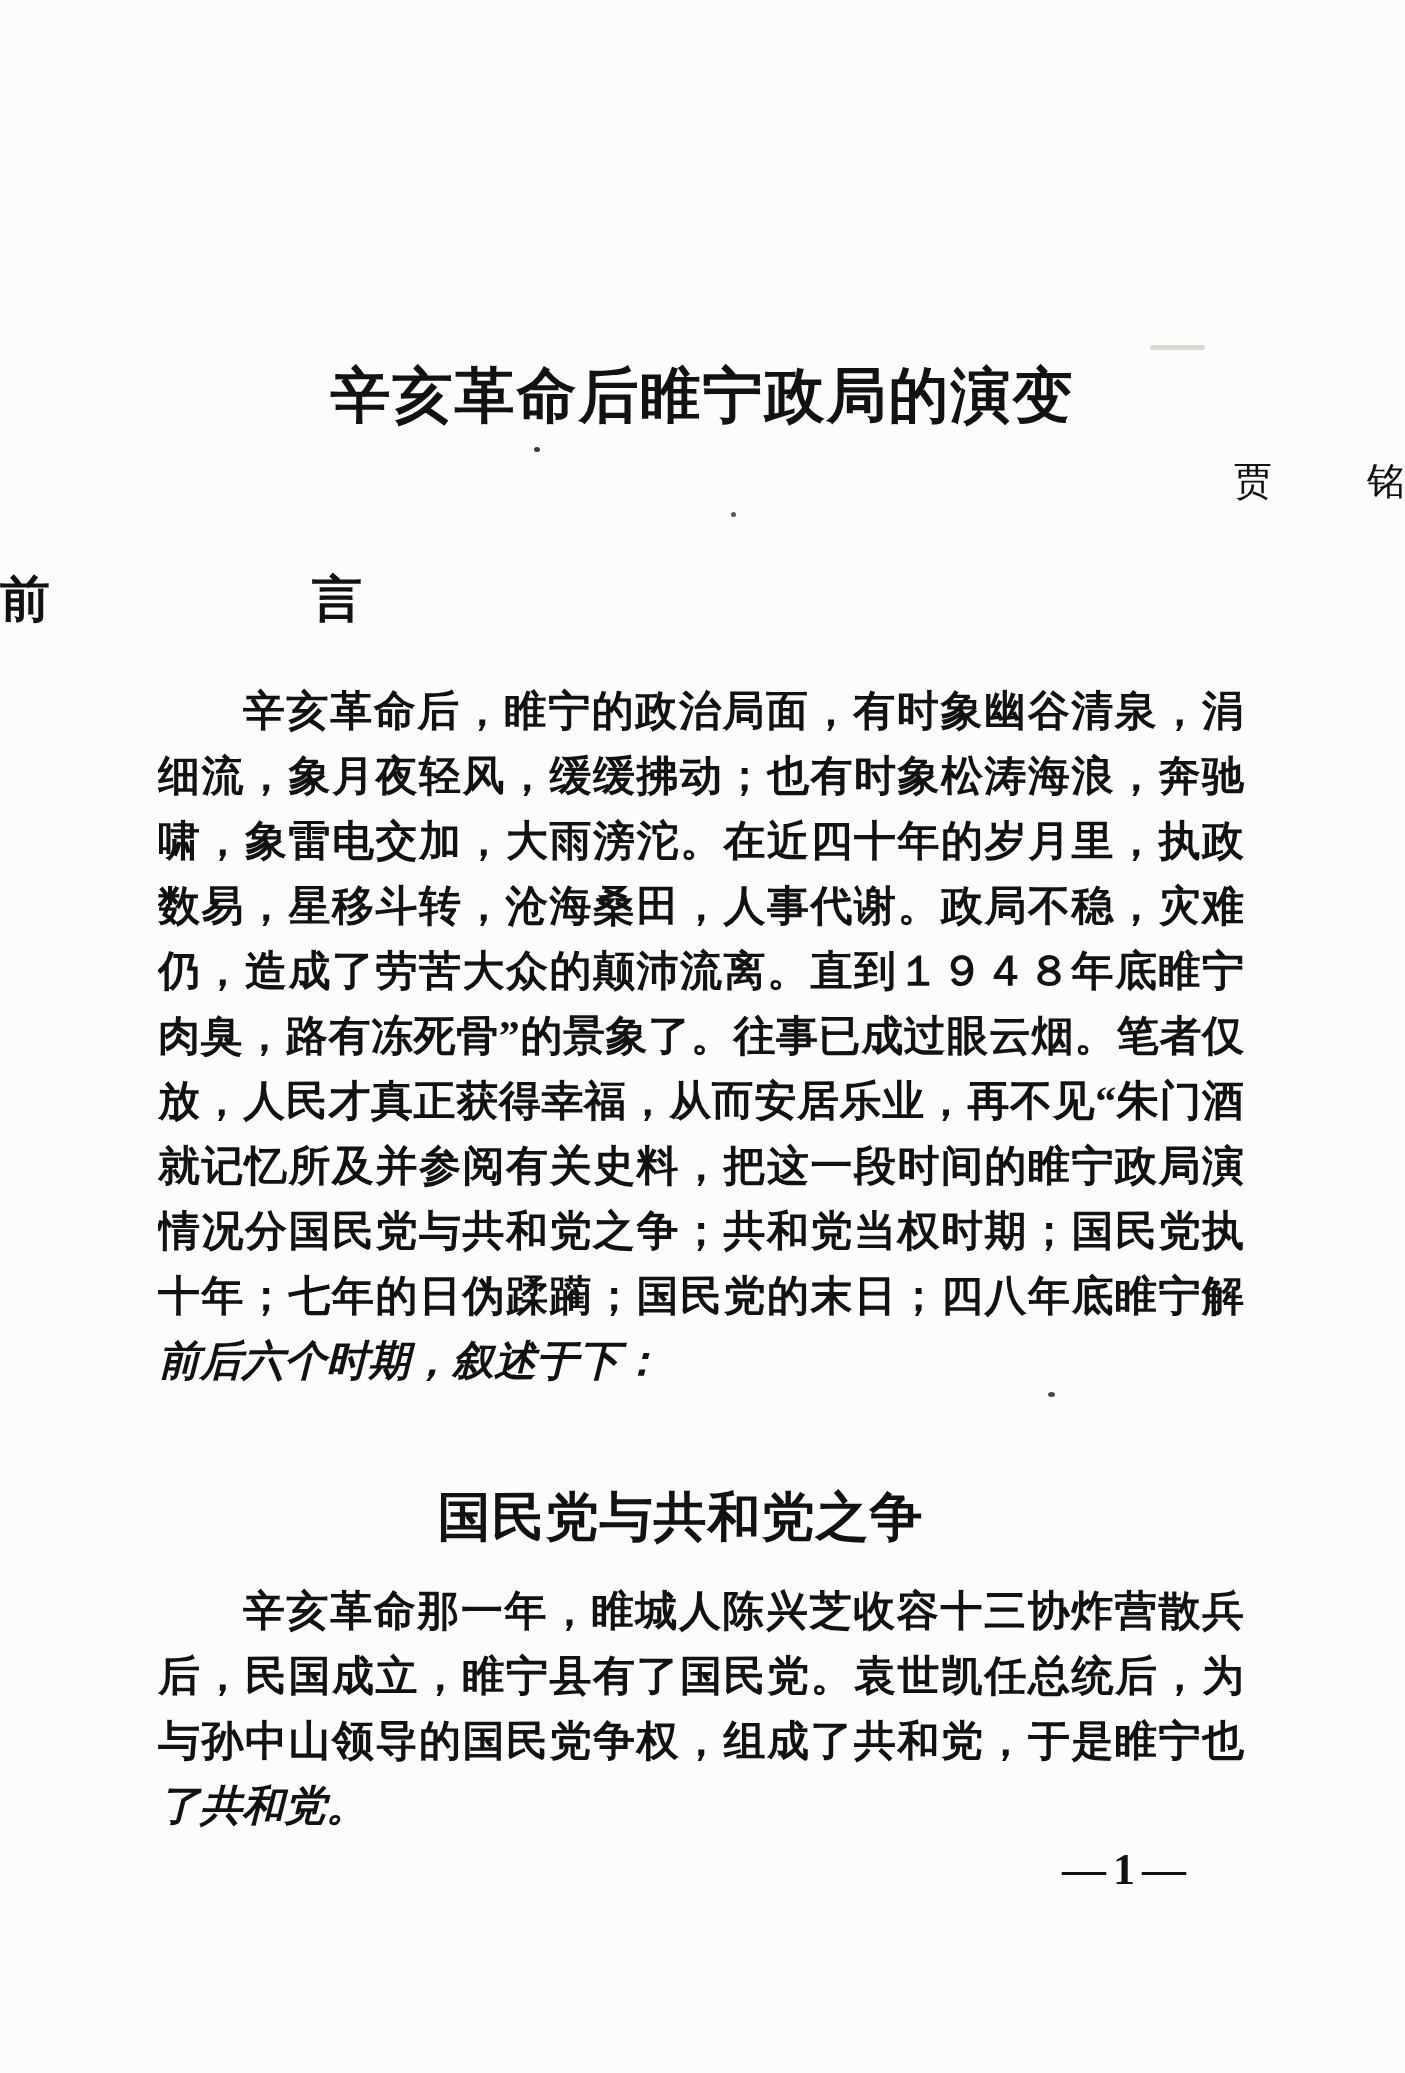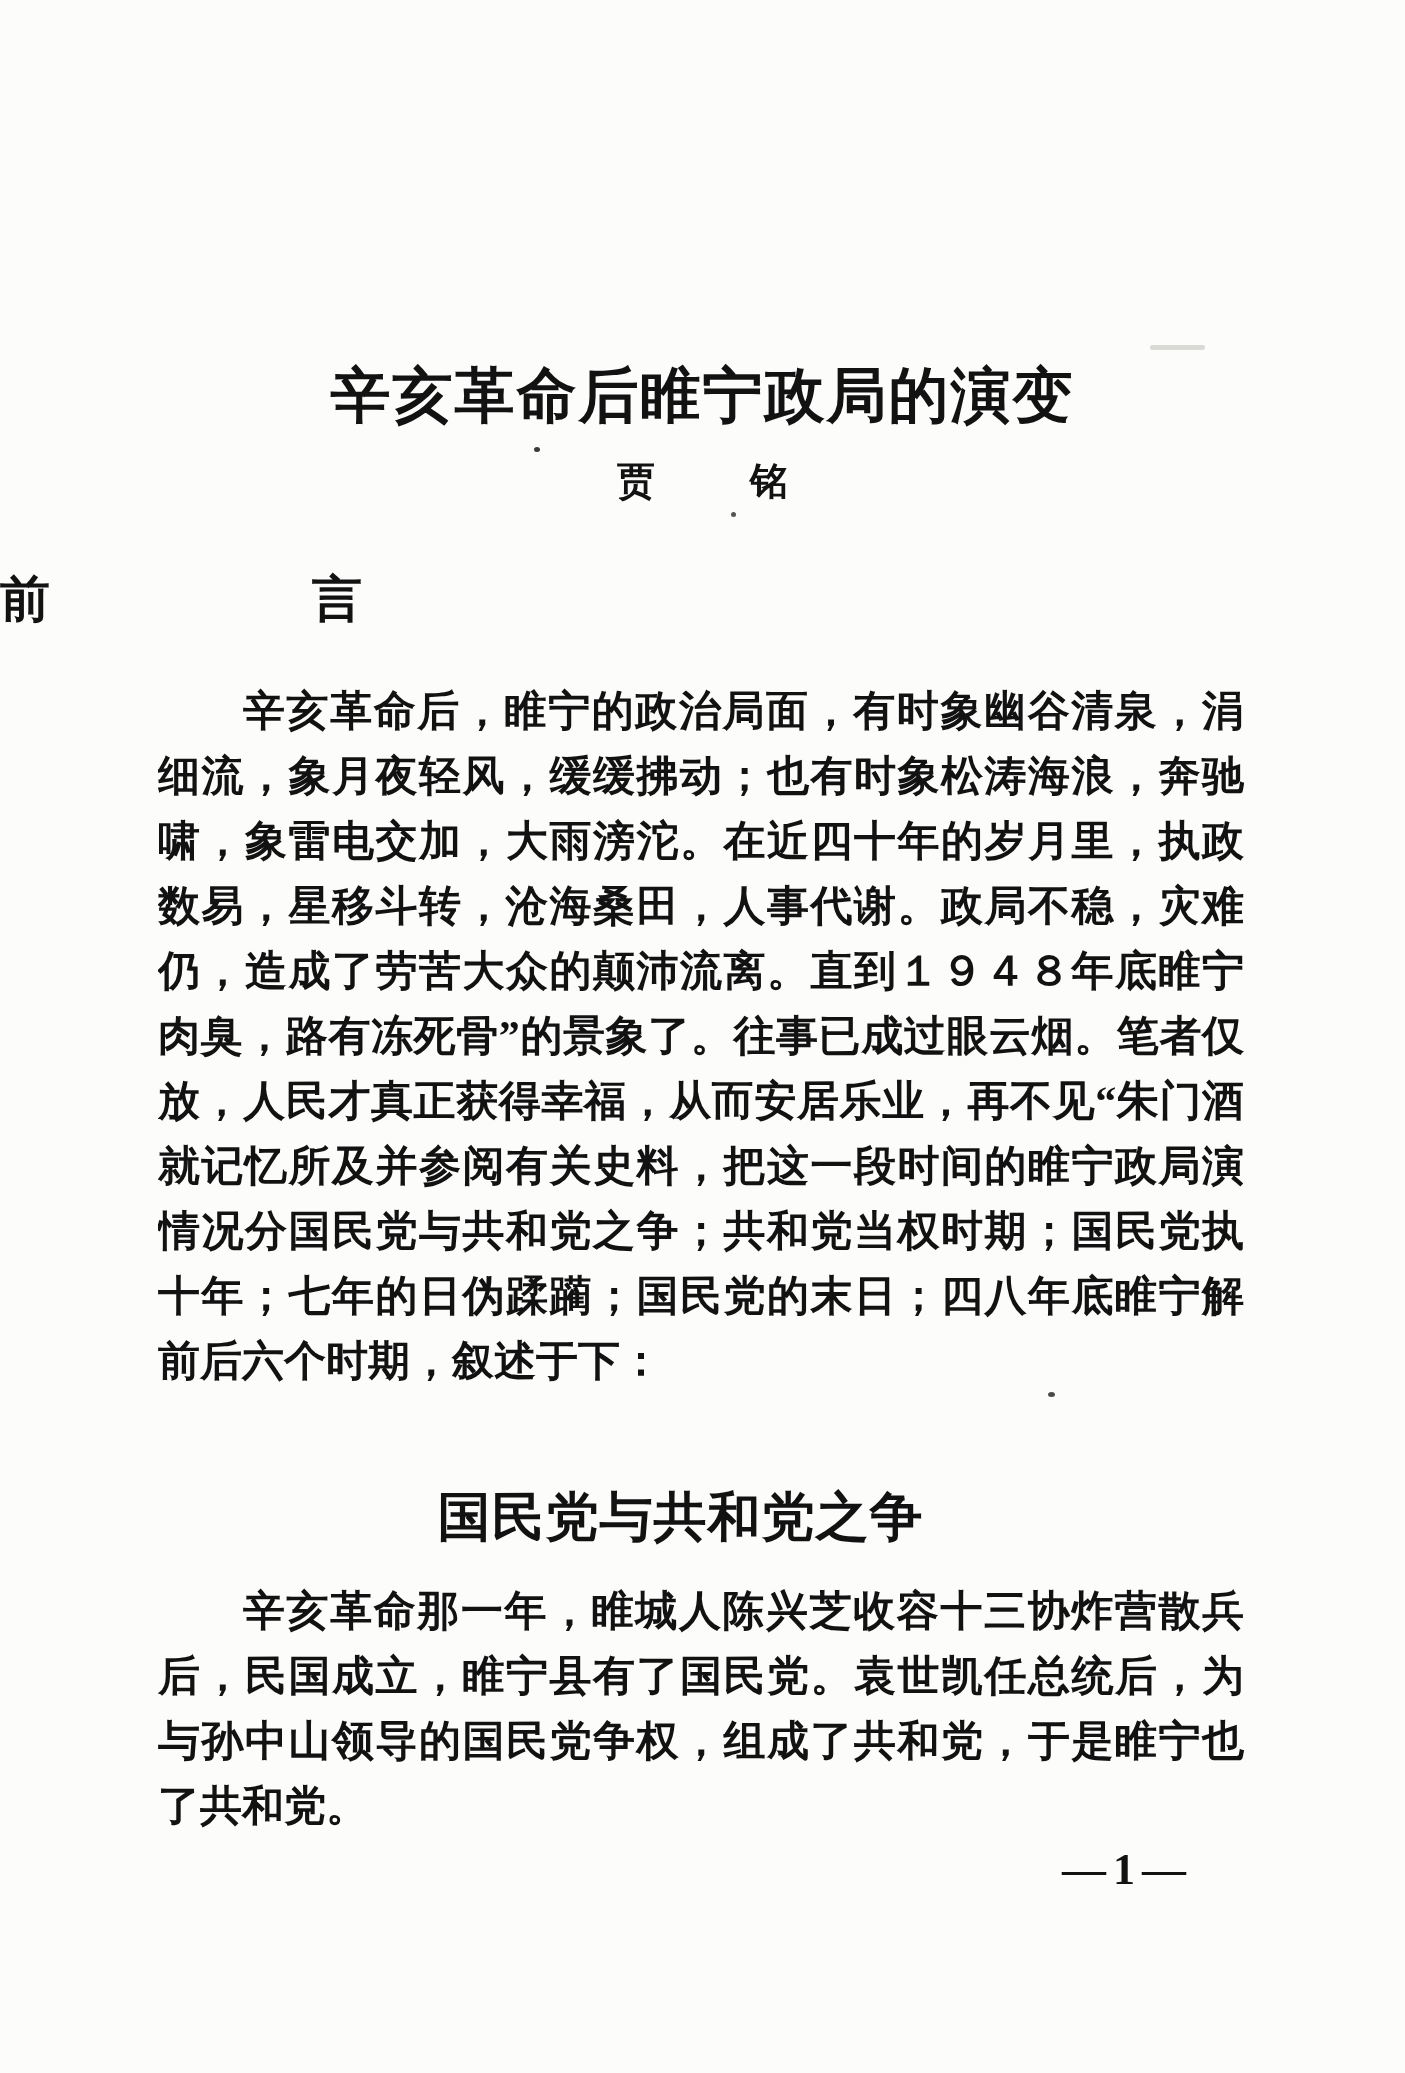--- a/index.html
+++ b/index.html
@@ -13,43 +13,43 @@
   }
   .doc-title{
     position:absolute;top:344px;left:0;width:100%;
     text-align:center;
     font-size:60px;font-weight:700;letter-spacing:2px;
     white-space:nowrap;
     margin-top:12px;
   }
   .author{
     position:absolute;top:456px;left:0;width:100%;
-    text-align:center;
-    font-size:38px;font-weight:700;
+    text-align:right;
+    font-size:38px;font-weight:400;
     white-space:nowrap;
   }
   .author-gap{display:inline-block;width:95px;}
   .preface-heading{
     position:absolute;top:566px;left:0;width:100%;
     font-size:50px;font-weight:700;
     white-space:nowrap;
   }
   .preface-gap{display:inline-block;width:262px;}
   .text-block{
     position:absolute;left:158px;width:1086px;
     font-size:42px;font-weight:600;
   }
   .text-block .line{
     height:65px;line-height:63px;
     overflow:hidden;
     text-align:justify;
     text-align-last:justify;
     text-justify:inter-character;
   }
-  .text-block .line.short{text-align-last:left;}
+  .text-block .line.short{text-align-last:left;font-style:italic;}
   .text-block .line.indent{text-indent:85px;}
   #preface-body{top:680px;}
   #chapter-body{top:1580px;}
   .chapter-heading{
     position:absolute;top:1438px;left:0;width:100%;
     text-align:center;
     font-family:"Liberation Sans","DejaVu Sans",sans-serif;
     font-size:53px;font-weight:700;letter-spacing:1px;
     transform:translateX(-22px);
     white-space:nowrap;

